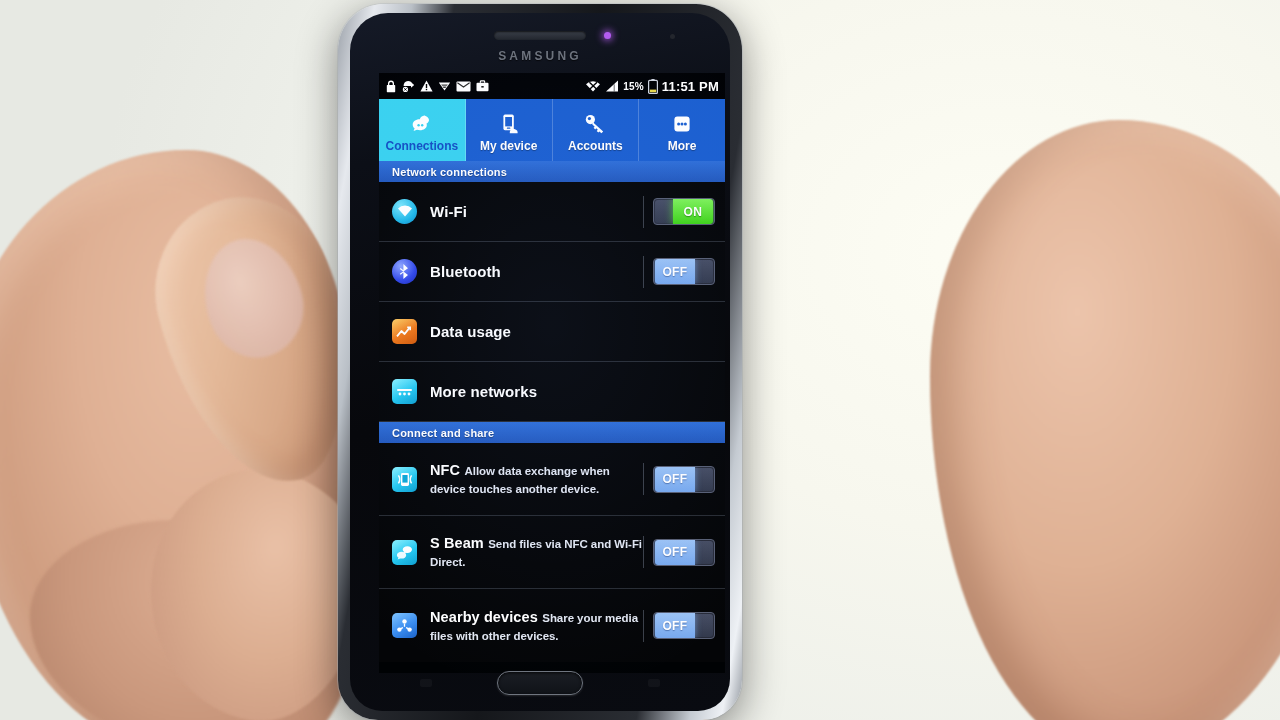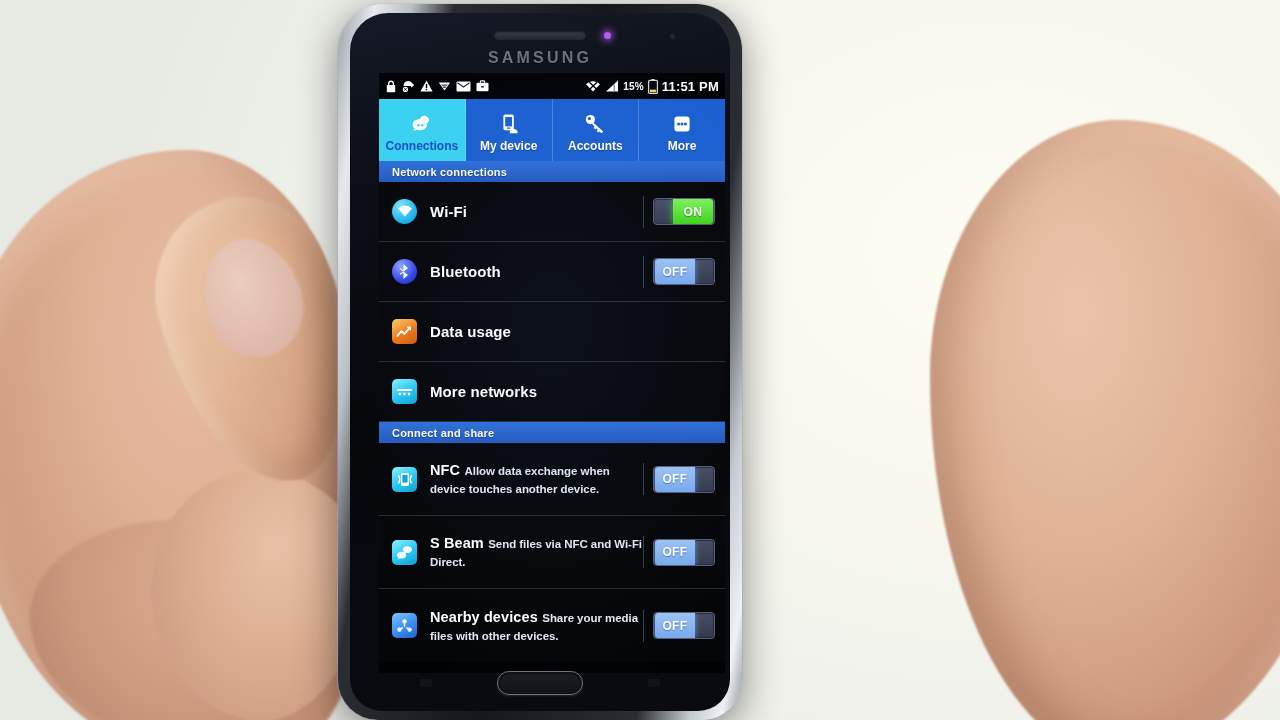--- a/index.html
+++ b/index.html
@@ -119,21 +119,21 @@
     box-shadow: 0 0 7px 2px rgba(180,92,240,.75);
   }
   #front-sensor {
     position: absolute; left: 320px; top: 21px;
     width: 5px; height: 5px; border-radius: 50%;
     background: #23262d;
   }
   #samsung-logo {
     position: absolute; left: 0; right: 0; top: 36px;
     text-align: center;
-    font-size: 16px; letter-spacing: 3.2px; font-weight: bold;
+    font-size: 12px; letter-spacing: 3.2px; font-weight: bold;
     color: #6d737e;
     text-shadow: 0 1px 1px rgba(0,0,0,.6);
   }
   #home-button {
     position: absolute; left: 50%; bottom: 16px;
     transform: translateX(-50%);
     width: 86px; height: 24px; border-radius: 12px;
     background: linear-gradient(180deg, #1b1e24, #101318);
     border: 1.5px solid #6f757f;
     box-shadow: inset 0 1px 3px rgba(0,0,0,.85), 0 1px 2px rgba(255,255,255,.12);

